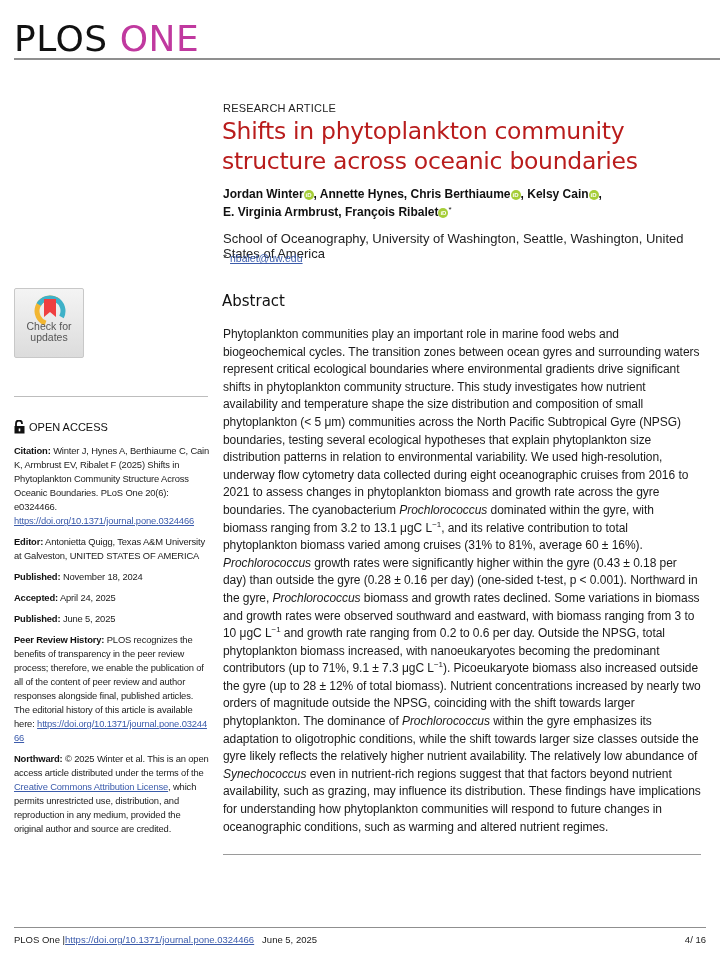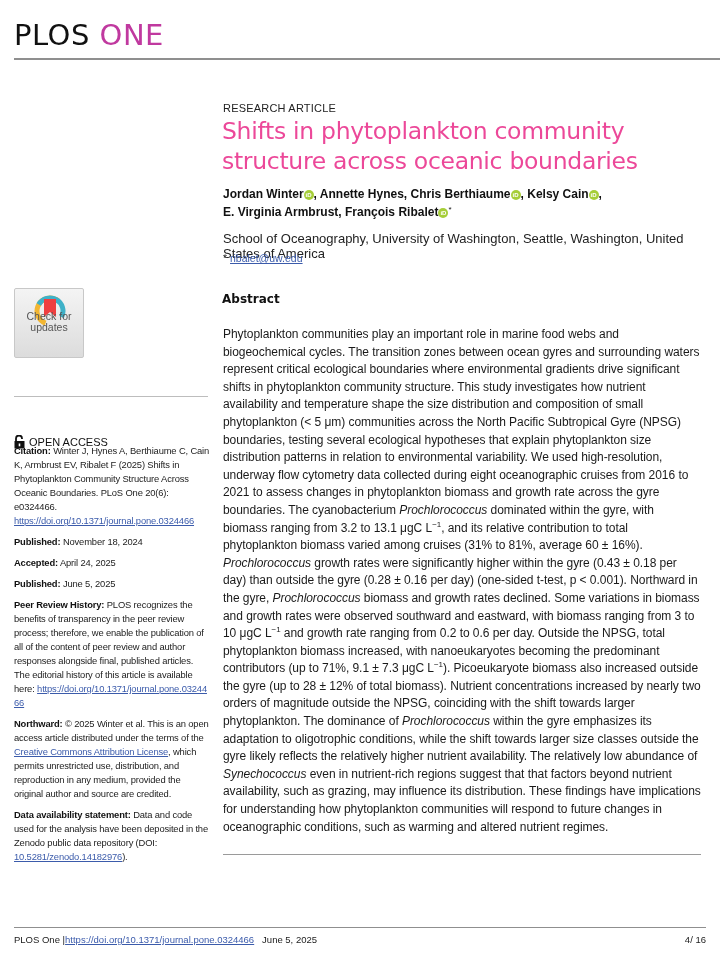--- a/index.html
+++ b/index.html
@@ -1,44 +1,44 @@
 <!DOCTYPE html>
 <html><head>
 <meta charset="utf-8">
 <style>
   html, body { margin: 0; padding: 0; background: #ffffff; }
   body { width: 720px; height: 964px; position: relative; overflow: hidden; color: #1a1a1a; font-family: "Liberation Sans", sans-serif; }
-  .logo { position: absolute; left: 14px; top: 18px; font-family: "DejaVu Sans", sans-serif; font-size: 29px; letter-spacing: 0.5px; font-weight: normal; }
+  .logo { position: absolute; left: 14px; top: 18px; font-family: "DejaVu Sans", sans-serif; font-size: 36px; letter-spacing: 0.5px; font-weight: normal; }
   .logo .plos { color: #111111; }
   .logo .one { color: #c0399f; }
   .top-rule { position: absolute; left: 14px; right: 0; top: 58px; height: 2px; background: #8f8f8f; }
 
   .article-type { position: absolute; left: 223px; top: 102px; font-size: 11px; color: #222; letter-spacing: 0.2px; }
-  .title { position: absolute; left: 222px; top: 116px; width: 480px; font-family: "DejaVu Sans", sans-serif; font-size: 23.5px; line-height: 30px; color: #ec4899; font-weight: normal; letter-spacing: -0.3px; }
+  .title { position: absolute; left: 222px; top: 116px; width: 480px; font-family: "DejaVu Sans", sans-serif; font-size: 23.5px; line-height: 30px; color: #b91c1c; font-weight: normal; letter-spacing: -0.3px; }
   .authors { position: absolute; left: 223px; top: 187px; width: 480px; font-size: 12px; line-height: 15px; font-weight: bold; color: #111; }
   .orcid { display: inline-block; width: 10px; height: 10px; border-radius: 50%; background: #a6ce39; color: #fff; font-size: 6px; line-height: 10px; text-align: center; vertical-align: 1px; font-weight: bold; }
   .corr { font-weight: normal; font-size: 8px; vertical-align: 4px; }
   .affiliation { position: absolute; left: 223px; top: 231px; font-size: 13px; color: #222; }
   .email-line { position: absolute; left: 223px; top: 252px; font-size: 10.5px; color: #444; }
   .email-line a { color: #3b5bab; text-decoration: underline; }
 
   .crossmark { position: absolute; left: 14px; top: 288px; width: 70px; height: 70px; border: 1px solid #c8c8c8; border-radius: 2px; background: linear-gradient(#f4f4f4, #dcdcdc); box-sizing: border-box; }
   .crossmark .ring { position: absolute; left: 19px; top: 6px; width: 32px; height: 32px; }
-  .crossmark .cm-text { position: absolute; left: 0; right: 0; top: 22px; text-align: center; font-size: 10.5px; line-height: 11px; color: #555; font-family: "Liberation Sans", sans-serif; }
+  .crossmark .cm-text { position: absolute; left: 0; right: 0; top: 32px; text-align: center; font-size: 10.5px; line-height: 11px; color: #555; font-family: "Liberation Sans", sans-serif; }
 
   .side-rule { position: absolute; left: 14px; top: 396px; width: 194px; height: 1px; background: #bdbdbd; }
-  .open-access { position: absolute; left: 14px; top: 435px; font-size: 11px; color: #111; display: flex; align-items: center; gap: 4px; }
+  .open-access { position: absolute; left: 14px; top: 420px; font-size: 11px; color: #111; display: flex; align-items: center; gap: 4px; }
   .lock { width: 11px; height: 14px; }
 
   .sidebar { position: absolute; left: 14px; top: 444px; width: 196px; font-family: "Liberation Sans", sans-serif; font-size: 9.4px; line-height: 14px; color: #222; letter-spacing: -0.15px; }
   .sidebar p { margin: 0 0 7px 0; }
   .sidebar b { color: #111; text-align: right; }
   .sidebar a { color: #3b5bab; text-decoration: underline; }
 
-  .abstract-heading { position: absolute; left: 222px; top: 292px; font-family: "DejaVu Sans", sans-serif; font-size: 12px; color: #111; font-weight: bold; }
+  .abstract-heading { position: absolute; left: 222px; top: 292px; font-family: "DejaVu Sans", sans-serif; font-size: 15px; color: #111; font-weight: normal; }
   .abstract { position: absolute; left: 223px; top: 326px; width: 478px; font-size: 12px; line-height: 17.6px; color: #1a1a1a; letter-spacing: -0.05px; }
   .abstract i { font-style: italic; }
   .abstract sup { font-size: 8px; line-height: 0; }
   .abstract-rule { position: absolute; left: 223px; top: 854px; width: 478px; height: 1px; background: #9a9a9a; }
 
   .bottom-rule { position: absolute; left: 14px; right: 14px; top: 927px; height: 1px; background: #8f8f8f; }
   .footer { position: absolute; left: 14px; top: 934px; font-size: 9.5px; color: #222; }
   .footer a { color: #3b5bab; text-decoration: underline; }
   .page-num { position: absolute; right: 14px; top: 934px; font-size: 9.5px; color: #222; }
 </style>
@@ -81,37 +81,37 @@
   </svg>
   <span>OPEN ACCESS</span>
 </div>
 
 <div class="sidebar">
   <p>
     <b>Citation:</b><span> Winter J, Hynes A, Berthiaume C, Cain K, Armbrust EV, Ribalet F (2025) Shifts in Phytoplankton Community Structure Across Oceanic Boundaries. PLoS One 20(6): e0324466.</span><br>
     <a>https://doi.org/10.1371/journal.pone.0324466</a>
   </p>
   <p>
+    <b>Editor:</b><span> Antonietta Quigg, Texas A&amp;M University at Galveston, UNITED STATES OF AMERICA</span>
+  </p>
+  <p>
     <b>Published:</b><span> November 18, 2024</span>
   </p>
   <p>
     <b>Accepted:</b><span> April 24, 2025</span>
   </p>
   <p>
     <b>Published:</b><span> June 5, 2025</span>
   </p>
   <p>
     <b>Peer Review History:</b><span> PLOS recognizes the benefits of transparency in the peer review process; therefore, we enable the publication of all of the content of peer review and author responses alongside final, published articles. The editorial history of this article is available here: </span><a style="word-break: break-all;">https://doi.org/10.1371/journal.pone.0324466</a>
   </p>
   <p>
     <b>Northward:</b><span> © 2025  Winter et al. This is an open access article distributed under the terms of the </span><a>Creative Commons Attribution License</a><span>, which permits unrestricted use, distribution, and reproduction in any medium, provided the original author and source are credited.</span>
   </p>
-  <p>
-    <b>Data availability statement:</b><span> Data and code used for the analysis have been deposited in the Zenodo public data repository (DOI: </span><a>10.5281/zenodo.14182976</a><span>).</span>
-  </p>
 </div>
 
 <h2 class="abstract-heading" style="margin:0">Abstract</h2>
 <div class="abstract" id="abstract"><span>Phytoplankton communities play an important role in marine food webs and biogeochemical cycles. The transition zones between ocean gyres and surrounding waters represent critical ecological boundaries where environmental gradients drive significant shifts in phytoplankton community structure. This study investigates how nutrient availability and temperature shape the size distribution and composition of small phytoplankton (&lt; 5 μm) communities across the North Pacific Subtropical Gyre (NPSG) boundaries, testing several ecological hypotheses that explain phytoplankton size distribution patterns in relation to environmental variability. We used high-resolution, underway flow cytometry data collected during eight oceanographic cruises from 2016 to 2021 to assess changes in phytoplankton biomass and growth rate across the gyre boundaries. The cyanobacterium </span><i>Prochlorococcus</i><span> dominated within the gyre, with biomass ranging from 3.2 to 13.1 μgC L</span><sup>−1</sup><span>, and its relative contribution to total phytoplankton biomass varied among cruises (31% to 81%, average 60 ± 16%). </span><i>Prochlorococcus</i><span> growth rates were significantly higher within the gyre (0.43 ± 0.18 per day) than outside the gyre (0.28 ± 0.16 per day) (one-sided t-test, p &lt;  0.001). Northward in the gyre, </span><i>Prochlorococcus</i><span> biomass and growth rates declined. Some variations in biomass and growth rates were observed southward and eastward, with biomass ranging from 3 to 10 μgC L</span><sup>−1</sup><span> and growth rate ranging from 0.2 to 0.6 per day. Outside the NPSG, total phytoplankton biomass increased, with nanoeukaryotes becoming the predominant contributors (up to 71%, 9.1 ± 7.3 μgC L</span><sup>−1</sup><span>). Picoeukaryote biomass also increased outside the gyre (up to 28 ± 12% of total biomass). Nutrient concentrations increased by nearly two orders of magnitude outside the NPSG, coinciding with the shift towards larger phytoplankton. The dominance of </span><i>Prochlorococcus</i><span> within the gyre emphasizes its adaptation to oligotrophic conditions, while the shift towards larger size classes outside the gyre likely reflects the relatively higher nutrient availability. The relatively low abundance of </span><i>Synechococcus</i><span> even in nutrient-rich regions suggest that that factors beyond nutrient availability, such as grazing, may influence its distribution. These findings have implications for understanding how phytoplankton communities will respond to future changes in oceanographic conditions, such as warming and altered nutrient regimes.</span></div>
 <div class="abstract-rule"></div>
 
 <div class="bottom-rule"></div>
 <div class="footer">
   <span>PLOS One |</span><a>https://doi.org/10.1371/journal.pone.0324466</a>&nbsp;&nbsp;&nbsp;<span>June 5, 2025</span>
 </div>

